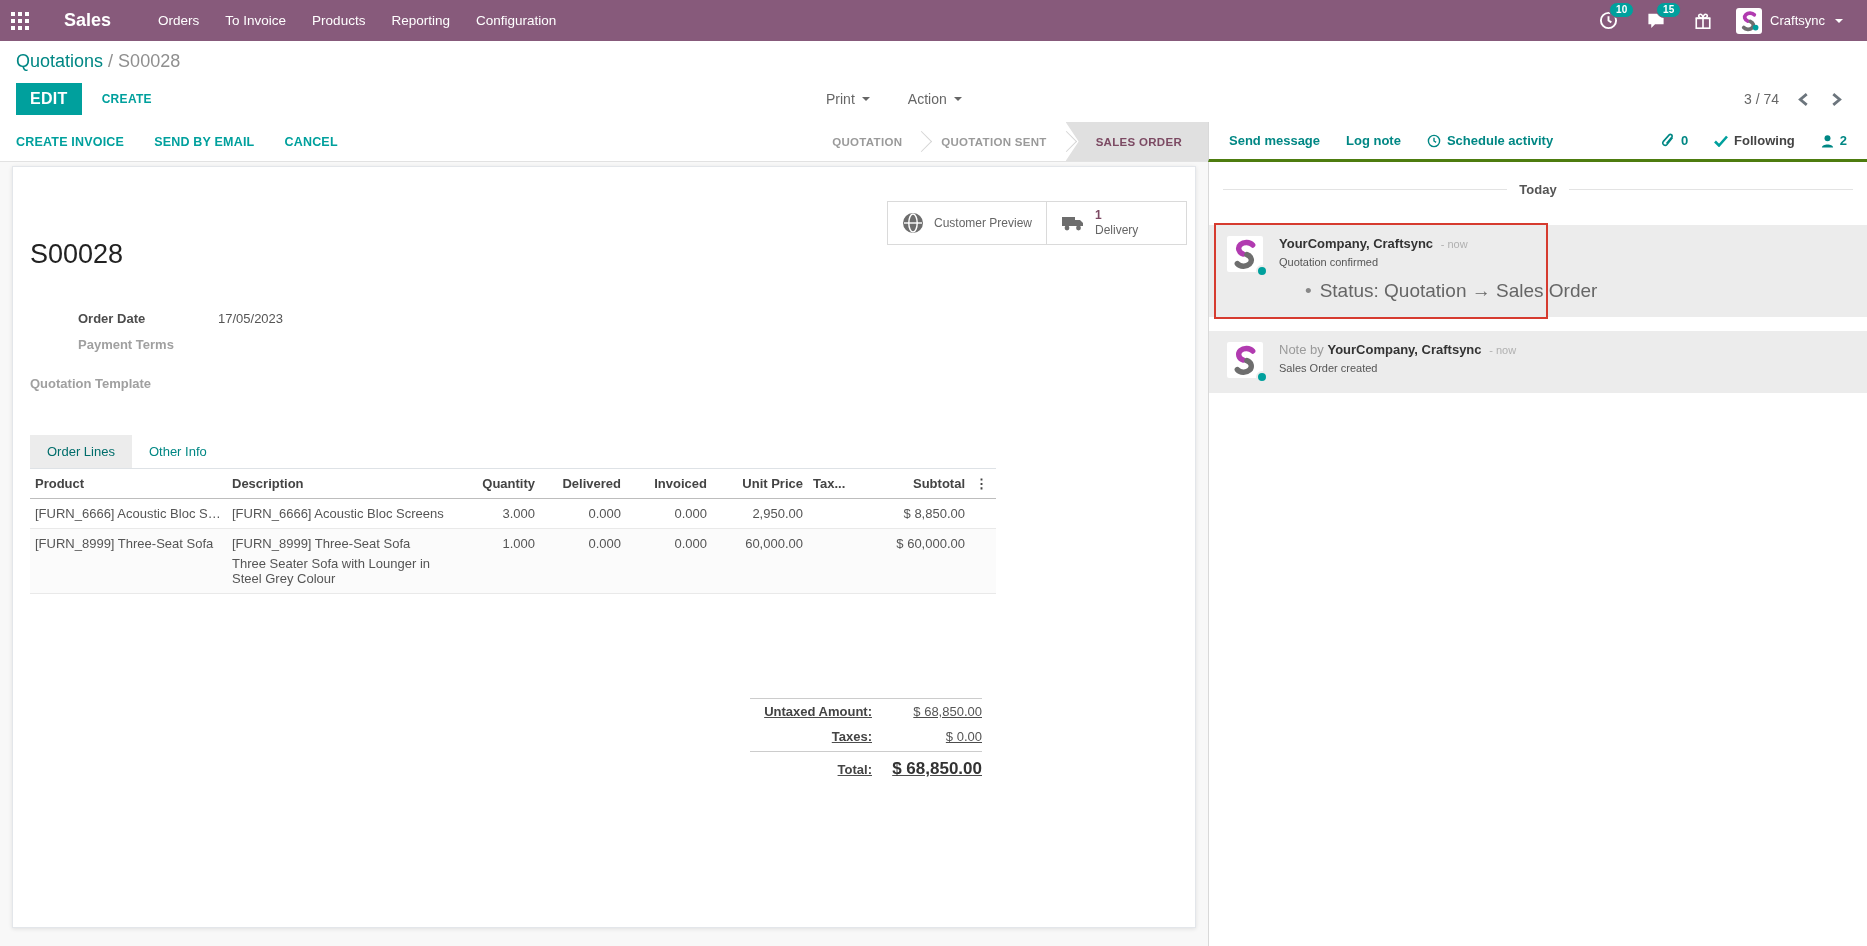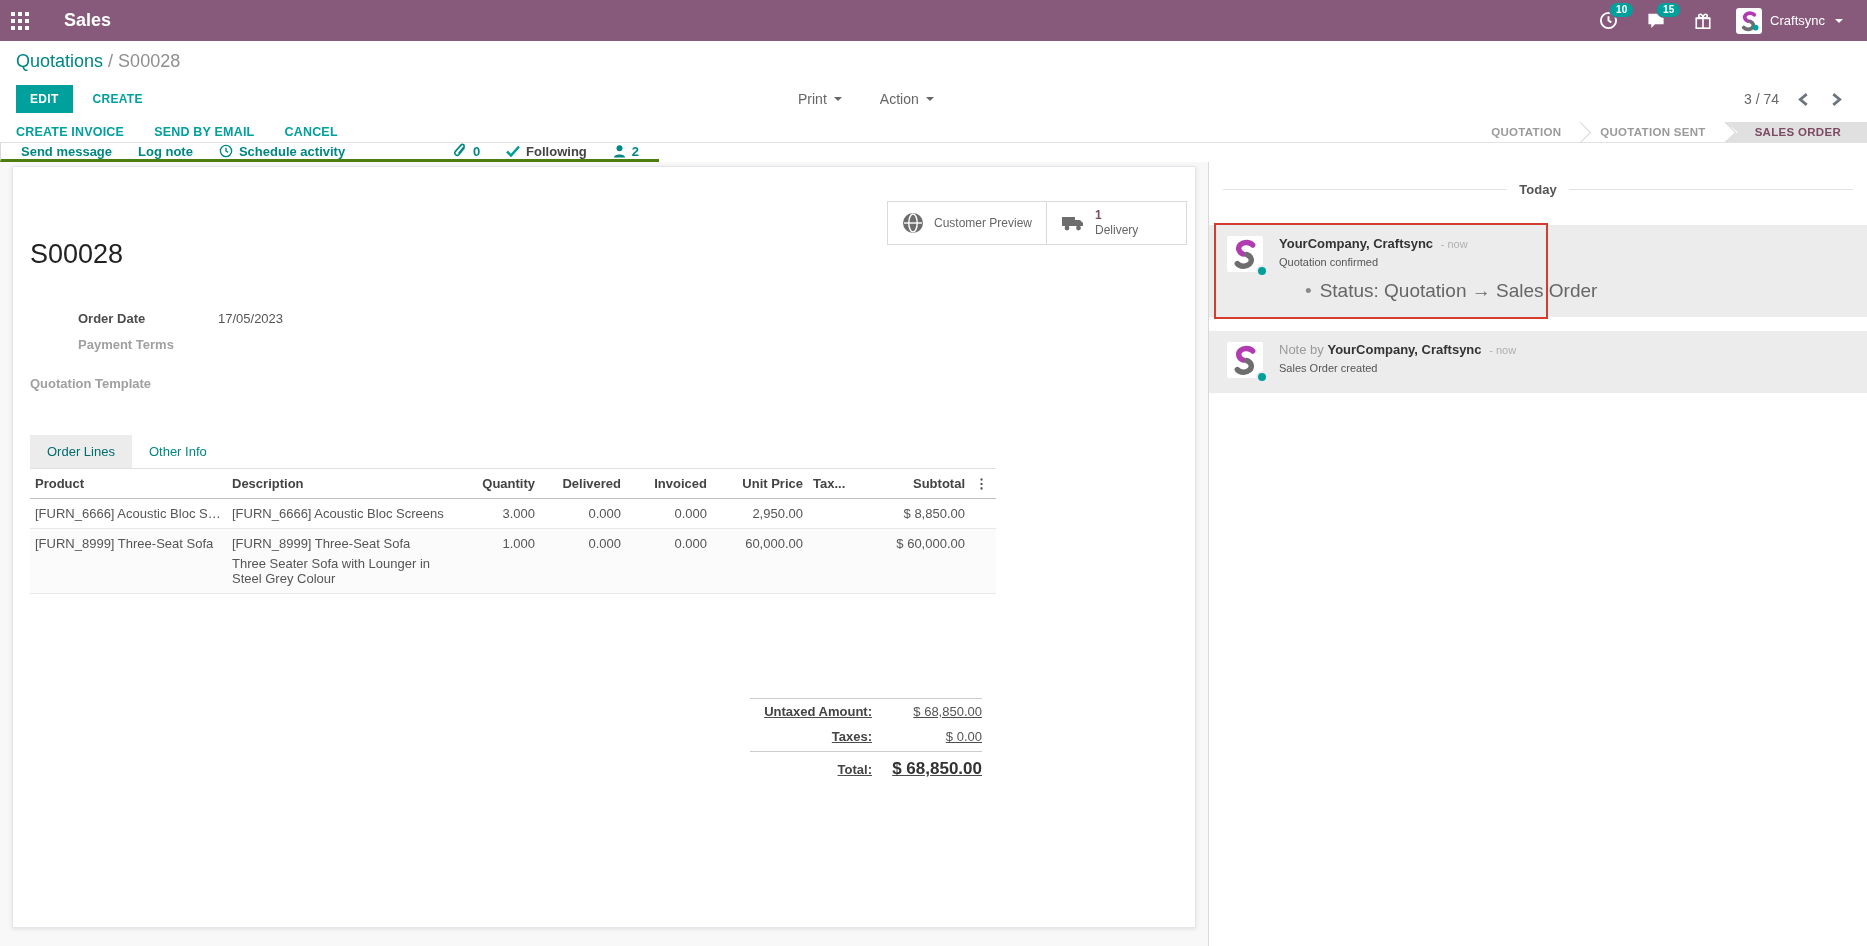--- a/index.html
+++ b/index.html
@@ -22,32 +22,32 @@
            font-size:10px; font-weight:bold; padding:2px 6px; line-height:1; border:1px solid #875A7B; }
   .user-menu { display:flex; align-items:center; gap:8px; padding:4px 6px; cursor:pointer; }
   .navbar-avatar { width:26px; height:26px; border-radius:3px; background:#fff; display:flex; align-items:center; justify-content:center; }
   .caret-down { width:0; height:0; border-left:4px solid transparent; border-right:4px solid transparent; border-top:4px solid #fff; margin-left:2px; }
 
   
   .control-panel { padding:10px 16px 8px; background:#fff; }
   .breadcrumb { font-size:18px; color:#8f8f8f; }
   .breadcrumb .bc-link { color:#008784; cursor:pointer; }
   .cp-row2 { display:flex; align-items:center; margin-top:12px; height:30px; position:relative; }
-  .btn-edit { background:#00A09D; color:#fff; border:none; font-weight:bold; font-size:12px;
+  .btn-edit { background:#00A09D; color:#fff; border:none; font-weight:bold; font-size:16px;
               letter-spacing:.3px; padding:7px 14px; cursor:pointer; font-family:inherit; }
   .btn-create { background:none; border:none; color:#00A09D; font-weight:bold; font-size:12px;
                 letter-spacing:.3px; padding:7px 14px; margin-left:6px; cursor:pointer; font-family:inherit; }
-  .center-actions { position:absolute; left:776px; display:flex; gap:26px; }
+  .center-actions { position:absolute; left:804px; display:flex; gap:26px; }
   .dd-btn { background:none; border:none; color:#666; font-size:14px; display:flex; align-items:center; gap:7px; cursor:pointer; font-family:inherit; }
   .dd-btn .caret { width:0; height:0; border-left:4px solid transparent; border-right:4px solid transparent; border-top:4px solid #666; }
   .pager { margin-left:auto; display:flex; align-items:center; gap:16px; color:#666; font-size:14px; padding-right:6px; }
   .pager-chev { background:none; border:none; color:#6c757d; cursor:pointer; padding:2px; display:flex; }
 
   
-  .statusbar-row { display:flex; height:40px;flex-direction:column; }
+  .statusbar-row { display:flex; height:40px; }
   .statusbar-left { flex:1; display:flex; align-items:stretch; background:#fff; border-bottom:1px solid #e2e2e2; padding-left:16px; }
   .sb-buttons { display:flex; align-items:center; gap:30px; }
   .sb-btn { background:none; border:none; color:#00A09D; font-weight:bold; font-size:12.5px; letter-spacing:.2px; cursor:pointer; font-family:inherit; padding:0; }
   .steps { margin-left:auto; display:flex; align-items:stretch; }
   .step { display:flex; align-items:center; padding:0 20px; color:#9a9a9a; font-weight:bold; font-size:11.5px; letter-spacing:.3px; cursor:pointer; }
   .step-sep { width:15px; height:15px; border-top:1px solid #d5d5d5; border-right:1px solid #d5d5d5; transform:rotate(45deg); align-self:center; margin:0 -8px; z-index:1; }
   .step.active { background:#e0e0e0; color:#7c4a63; padding-left:30px; padding-right:26px;
                  clip-path:polygon(0 0,100% 0,100% 100%,0 100%,13px 50%); }
   .chatter-toolbar { width:659px; border-left:1px solid #d9d9d9; border-bottom:3px solid #4d7c0f;
                      display:flex; align-items:center; padding:0 20px; background:#fff; }
@@ -156,20 +156,27 @@
         <rect x="14" y="0" width="4" height="4"></rect>
       <rect x="0" y="7" width="4" height="4"></rect>
         <rect x="7" y="7" width="4" height="4"></rect>
         <rect x="14" y="7" width="4" height="4"></rect>
       <rect x="0" y="14" width="4" height="4"></rect>
         <rect x="7" y="14" width="4" height="4"></rect>
         <rect x="14" y="14" width="4" height="4"></rect>
     </svg>
   </div>
   <div class="brand">Sales</div>
+  <div class="nav-menu">
+    <div class="nav-item">Orders</div>
+    <div class="nav-item">To Invoice</div>
+    <div class="nav-item">Products</div>
+    <div class="nav-item">Reporting</div>
+    <div class="nav-item">Configuration</div>
+  </div>
   <div class="systray">
     <div class="systray-btn">
       <svg width="19" height="19" viewBox="0 0 20 20" fill="none" stroke="#fff" stroke-width="2">
         <circle cx="10" cy="10" r="8"></circle>
           <path d="M10 5.5 V10 L13 12"></path>
       </svg>
       <span class="badge">10</span>
     </div>
     <div class="systray-btn">
       <svg width="20" height="19" viewBox="0 0 20 20" fill="#fff">

